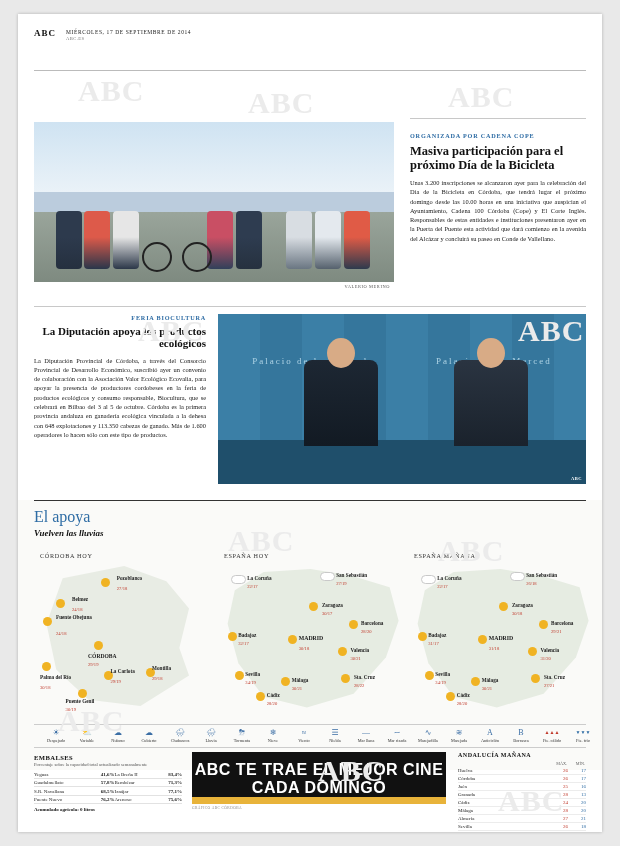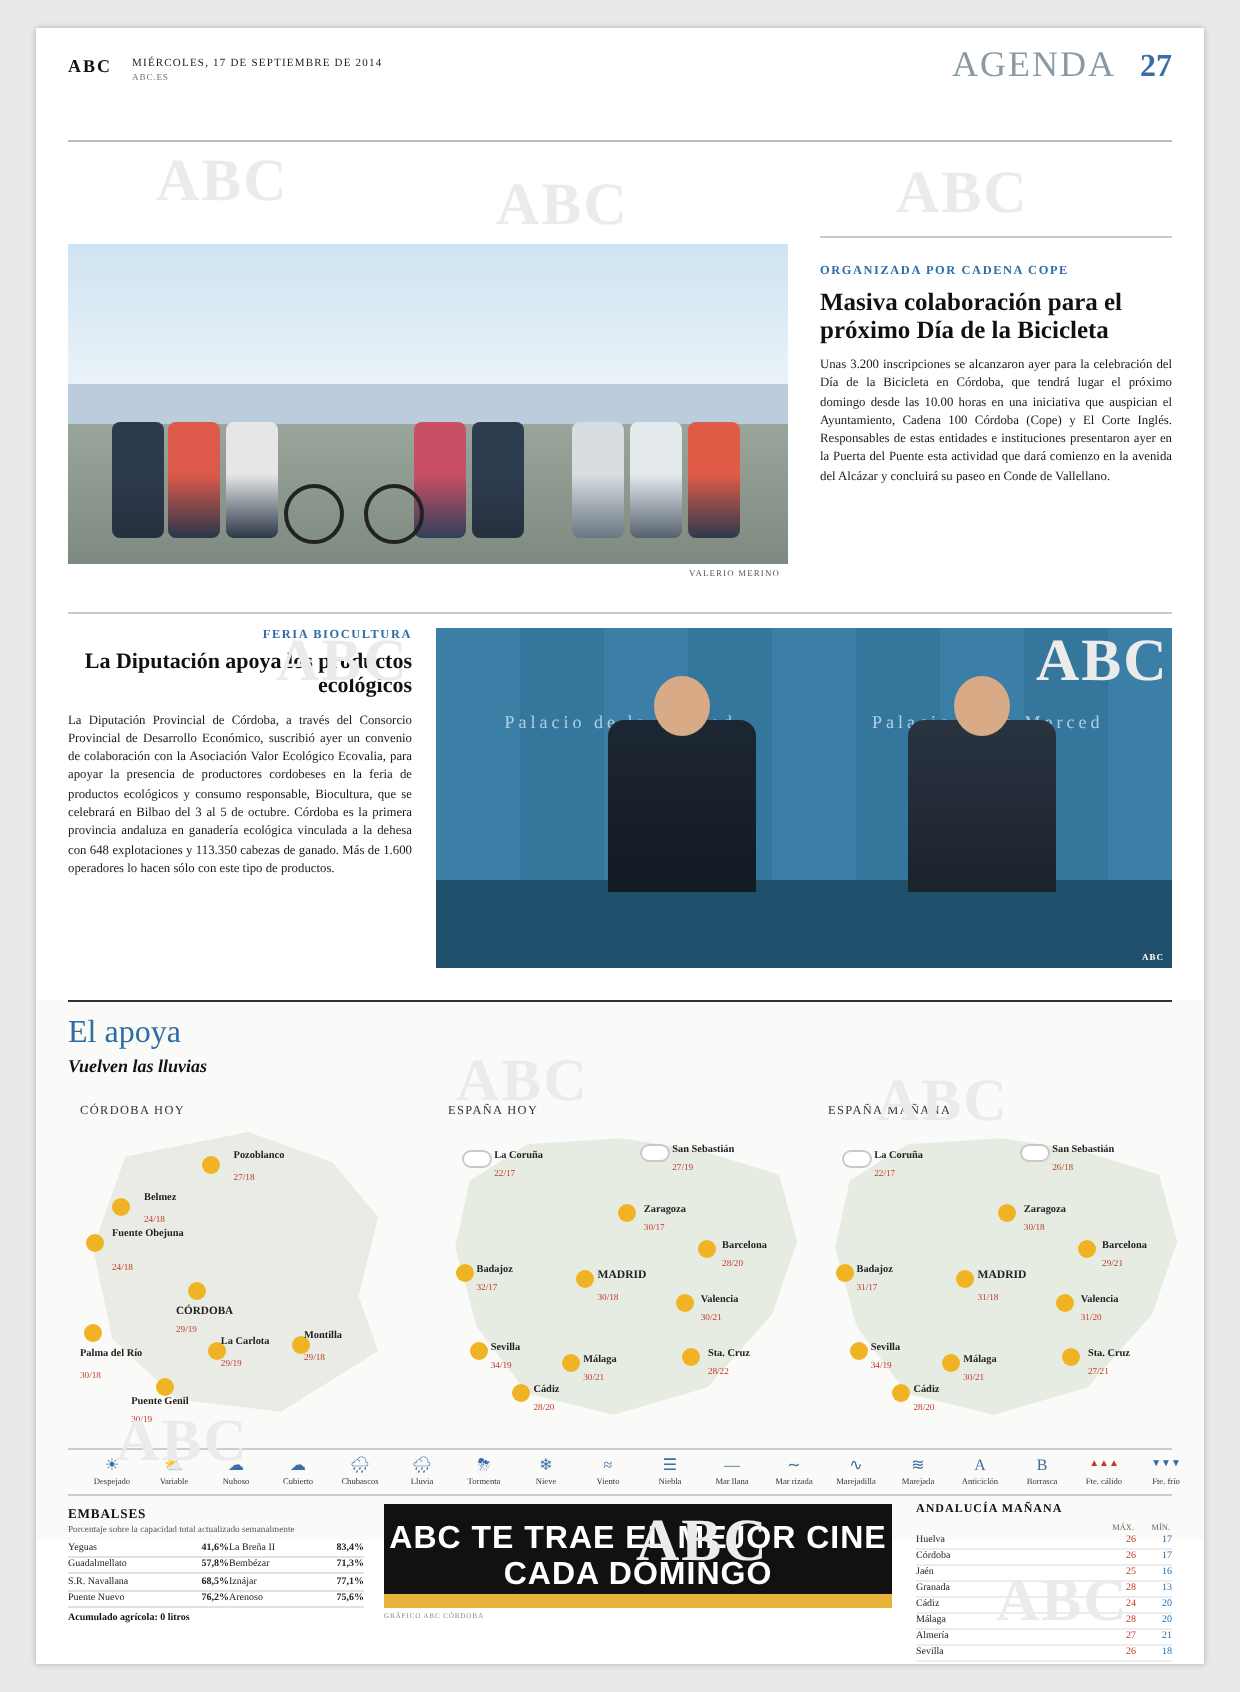--- a/index.html
+++ b/index.html
@@ -153,24 +153,20 @@
   <div class="wm" style="left:40px;top:690px;">ABC</div>
   <div class="wm" style="left:300px;top:740px;">ABC</div>
   <div class="wm" style="left:480px;top:770px;">ABC</div>
 
   <div class="masthead">
     <span class="mh-abc">ABC</span>
     <span class="mh-date">
       <span>MIÉRCOLES, 17 DE SEPTIEMBRE DE 2014</span>
       <span class="mh-sub">abc.es</span>
     </span>
-    <span class="mh-right">
-      <span class="mh-agenda">AGENDA</span>
-      <span class="mh-page">27</span>
-    </span>
   </div>
   <div class="rule" style="top:16px;width:0;"></div>
   <div class="rule" style="top:56px;"></div>
 
   <div class="thin-line" style="left:392px;top:104px;width:176px;"></div>
 
   <div class="photo-main">
     <div class="ph-sky"></div>
     <div class="ph-monument" style="background:linear-gradient(#d2c6aa,#b6a headers);left:20%;top:6%;width:28%;height:44%;"></div>
     <div class="ph-wall" style="background:linear-gradient(#cdc2a6,#a99madd);"></div>
@@ -182,21 +178,21 @@
     <div class="ph-person" style="left:56%;background:linear-gradient(#2e3c50 45%,#26313f);"></div>
     <div class="ph-person" style="left:70%;background:linear-gradient(#d8dde2 45%,#6a7682);"></div>
     <div class="ph-person" style="left:78%;background:linear-gradient(#e4e9ee 45%,#55616d);"></div>
     <div class="ph-person" style="left:86%;background:linear-gradient(#e05b46 45%,#2d3a4d);"></div>
     <div class="ph-bike"></div>
   </div>
   <div class="photo-credit" style="right:212px;">VALERIO MERINO</div>
 
   <div class="col-right">
     <div class="kicker">ORGANIZADA POR CADENA COPE</div>
-    <div class="head-main">Masiva colaboración para el próximo Día de la Bicicleta</div>
+    <div class="head-main">Masiva participación para el próximo Día de la Bicicleta</div>
     <div class="body-txt">Unas 3.200 inscripciones se alcanzaron ayer para la celebración del Día de la Bicicleta en Córdoba, que tendrá lugar el próximo domingo desde las 10.00 horas en una iniciativa que auspician el Ayuntamiento, Cadena 100 Córdoba (Cope) y El Corte Inglés. Responsables de estas entidades e instituciones presentaron ayer en la Puerta del Puente esta actividad que dará comienzo en la avenida del Alcázar y concluirá su paseo en Conde de Vallellano.</div>
   </div>
 
   <div class="thin-line" style="left:16px;top:292px;width:552px;"></div>
   <div class="mid-left">
     <div class="kicker">FERIA BIOCULTURA</div>
     <div class="head-mid">La Diputación apoya los productos ecológicos</div>
     <div class="body-txt">La Diputación Provincial de Córdoba, a través del Consorcio Provincial de Desarrollo Económico, suscribió ayer un convenio de colaboración con la Asociación Valor Ecológico Ecovalia, para apoyar la presencia de productores cordobeses en la feria de productos ecológicos y consumo responsable, Biocultura, que se celebrará en Bilbao del 3 al 5 de octubre. Córdoba es la primera provincia andaluza en ganadería ecológica vinculada a la dehesa con 648 explotaciones y 113.350 cabezas de ganado. Más de 1.600 operadores lo hacen sólo con este tipo de productos.</div>
   </div>
 

